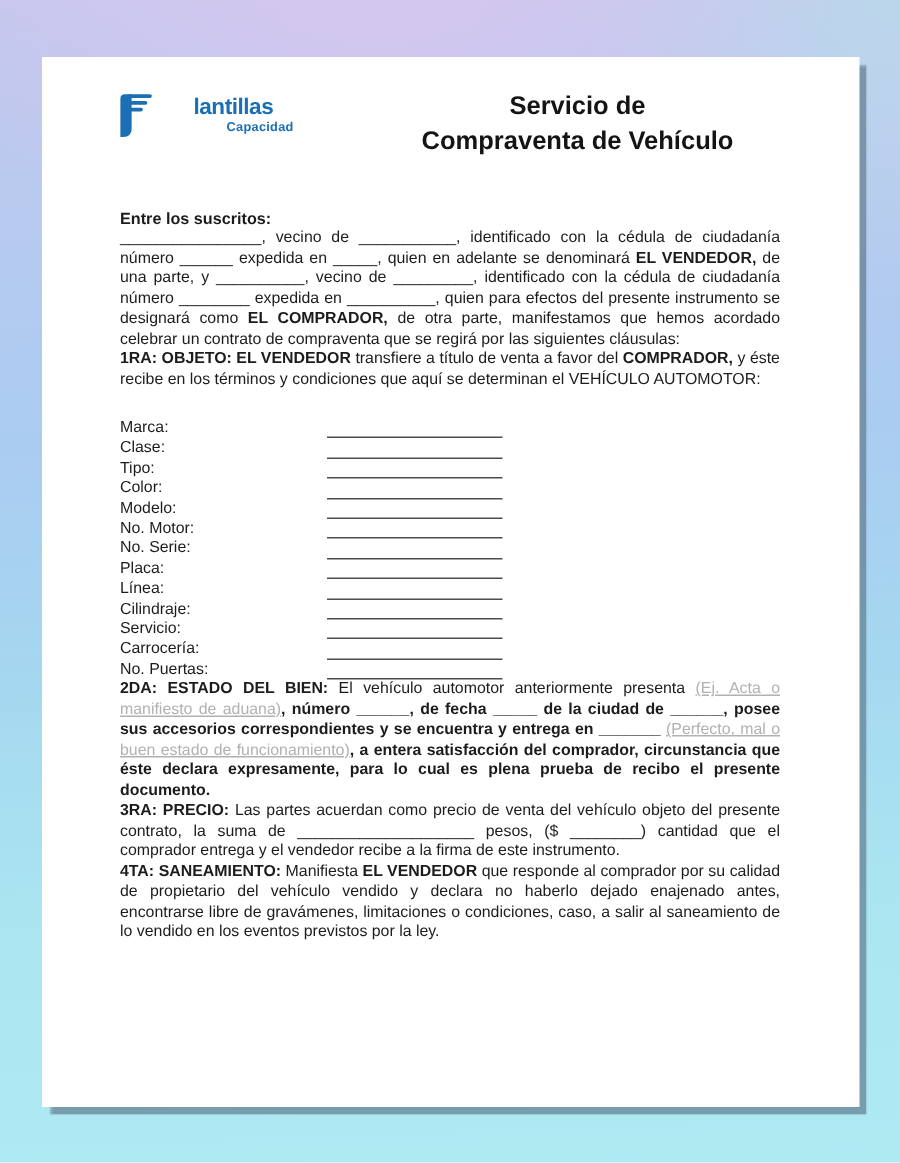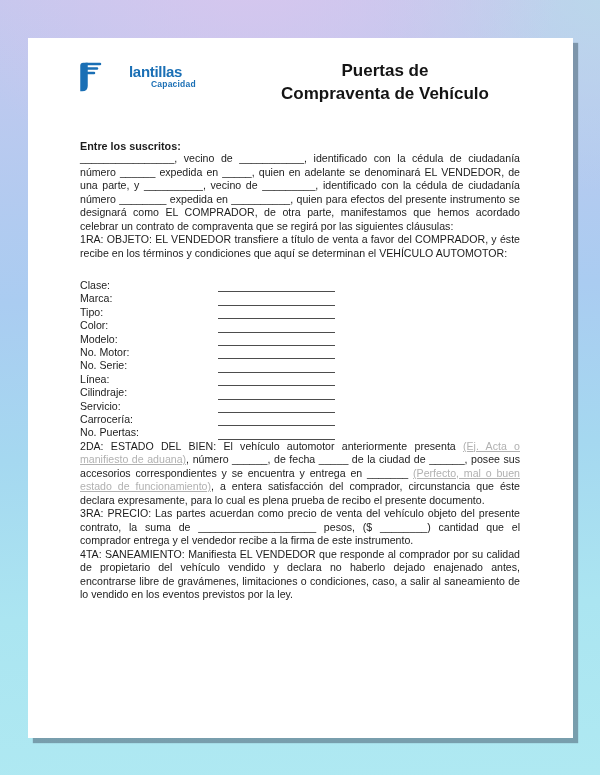--- a/index.html
+++ b/index.html
@@ -25,21 +25,21 @@
   .brand-name{font-weight:bold;font-size:15px;line-height:15px;letter-spacing:-0.3px;}
   .brand-sub{font-weight:bold;font-size:8.5px;line-height:10px;margin-left:22px;letter-spacing:0.2px;}
   .title{width:270px;text-align:center;font-weight:bold;font-size:17px;line-height:22.5px;color:#141414;}
   .intro-label{font-weight:bold;font-size:10.8px;margin-top:34px;}
   p.para{font-size:10.6px;line-height:13.5px;text-align:justify;margin:0;color:#1c1c1c;}
   .p-intro{margin-top:17px;}
   .p-c1{margin-top:16px;}
   .p-c2{margin-top:22px;}
   .p-c3{margin-top:20px;}
   .p-c4{margin-top:14px;}
-  .b{font-weight:normal;}
+  .b{font-weight:bold;}
   .hint{color:#b1b1b1;text-decoration:underline;text-decoration-color:#b1b1b1;}
   .vlist{margin-top:19px;}
   .vrow{display:flex;align-items:flex-end;height:13.4px;}
   .vlabel{width:138px;font-size:10.6px;line-height:13.4px;}
   .vline{width:117px;height:11px;border-bottom:1.5px solid #4d4d4d;box-sizing:border-box;}
 </style>
 </head>
 <body>
 
 <div class="page">
@@ -53,58 +53,62 @@
           <rect x="11" y="14" width="12" height="3.4" rx="1.7"></rect>
           <path d="M3 6 q0-4 4-4 h6 v31 q0 7-7.5 7 h-2.5 z"></path>
         </g>
       </svg>
       <div class="brand-text">
         <div class="brand-name">lantillas</div>
         <div class="brand-sub">Capacidad</div>
       </div>
     </div>
     <div class="title">
-      <div>Puertas de</div>
+      <div>Servicio de</div>
       <div>Compraventa de Vehículo</div>
     </div>
   </div>
 
   <div class="intro-label">Entre los suscritos:</div>
 
   <p class="para p-intro"><span>________________, vecino de ___________, identificado con la cédula de ciudadanía número ______ expedida en _____, quien en adelante se denominará </span><span class="b">EL VENDEDOR,</span><span> de una parte, y __________, vecino de _________, identificado con la cédula de ciudadanía número ________ expedida en __________, quien para efectos del presente instrumento se designará como </span><span class="b">EL COMPRADOR,</span><span> de otra parte, manifestamos que hemos acordado celebrar un contrato de compraventa que se regirá por las siguientes cláusulas:</span></p>
 
   <p class="para p-c1"><span class="b">1RA: OBJETO: EL VENDEDOR</span><span> transfiere a título de venta a favor del </span><span class="b">COMPRADOR,</span><span> y éste recibe en los términos y condiciones que aquí se determinan el VEHÍCULO AUTOMOTOR:</span></p>
 
   <div class="vlist">
     <div class="vrow">
-        <span class="vlabel">Clase:</span>
+        <span class="vlabel">Marca:</span>
         <span class="vline"></span>
       </div>
     <div class="vrow">
-        <span class="vlabel">Marca:</span>
+        <span class="vlabel">Clase:</span>
         <span class="vline"></span>
       </div>
     <div class="vrow">
         <span class="vlabel">Tipo:</span>
         <span class="vline"></span>
       </div>
     <div class="vrow">
         <span class="vlabel">Color:</span>
         <span class="vline"></span>
       </div>
     <div class="vrow">
         <span class="vlabel">Modelo:</span>
         <span class="vline"></span>
       </div>
     <div class="vrow">
         <span class="vlabel">No. Motor:</span>
         <span class="vline"></span>
       </div>
     <div class="vrow">
         <span class="vlabel">No. Serie:</span>
+        <span class="vline"></span>
+      </div>
+    <div class="vrow">
+        <span class="vlabel">Placa:</span>
         <span class="vline"></span>
       </div>
     <div class="vrow">
         <span class="vlabel">Línea:</span>
         <span class="vline"></span>
       </div>
     <div class="vrow">
         <span class="vlabel">Cilindraje:</span>
         <span class="vline"></span>
       </div>

